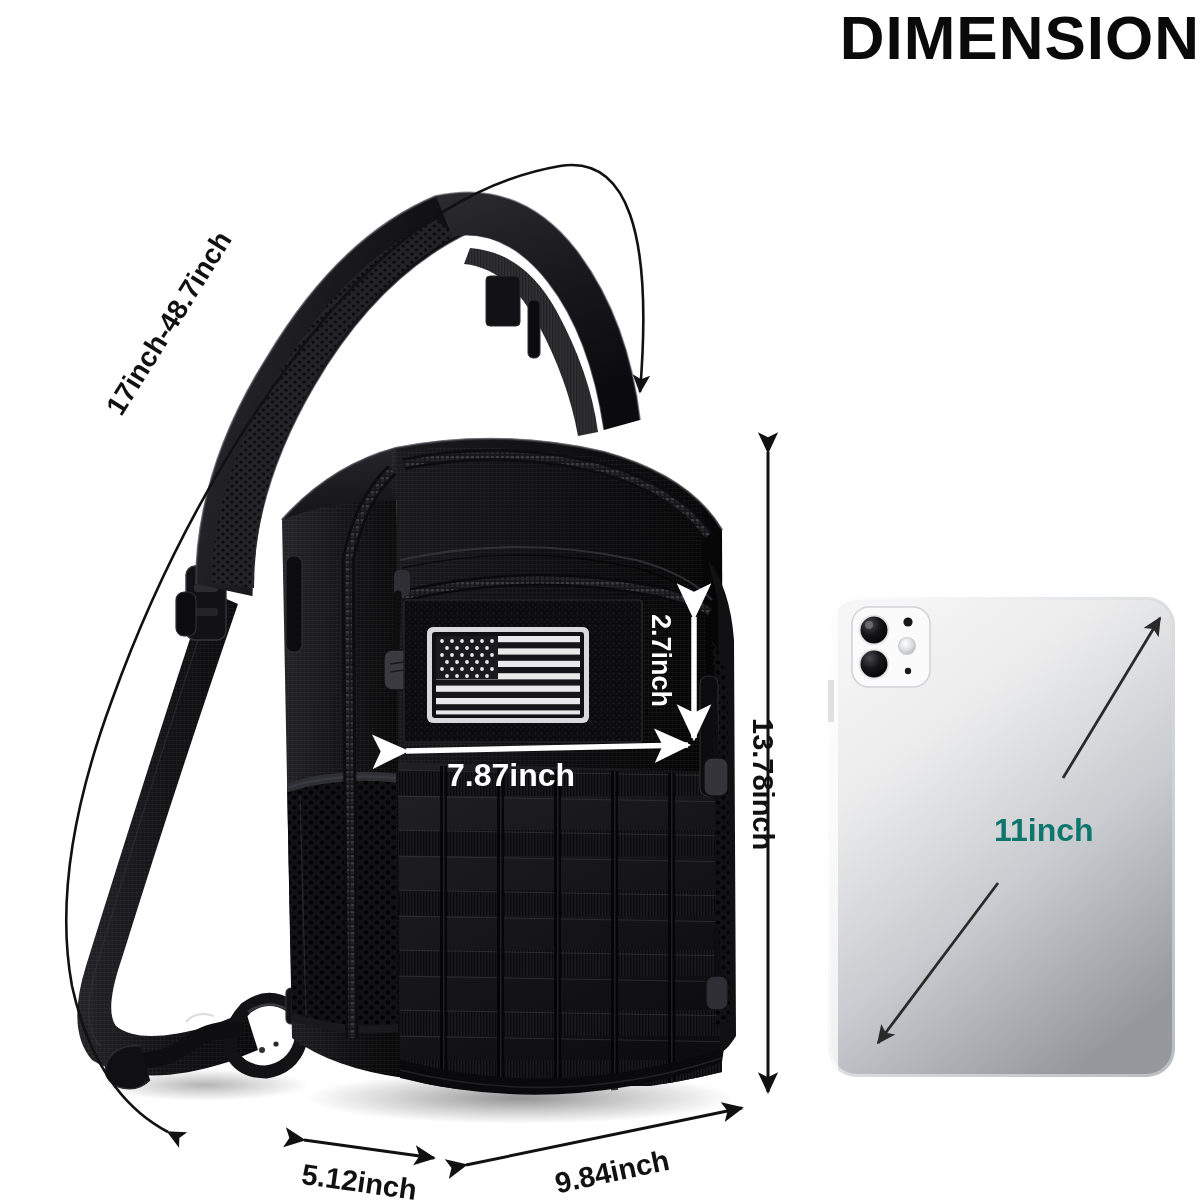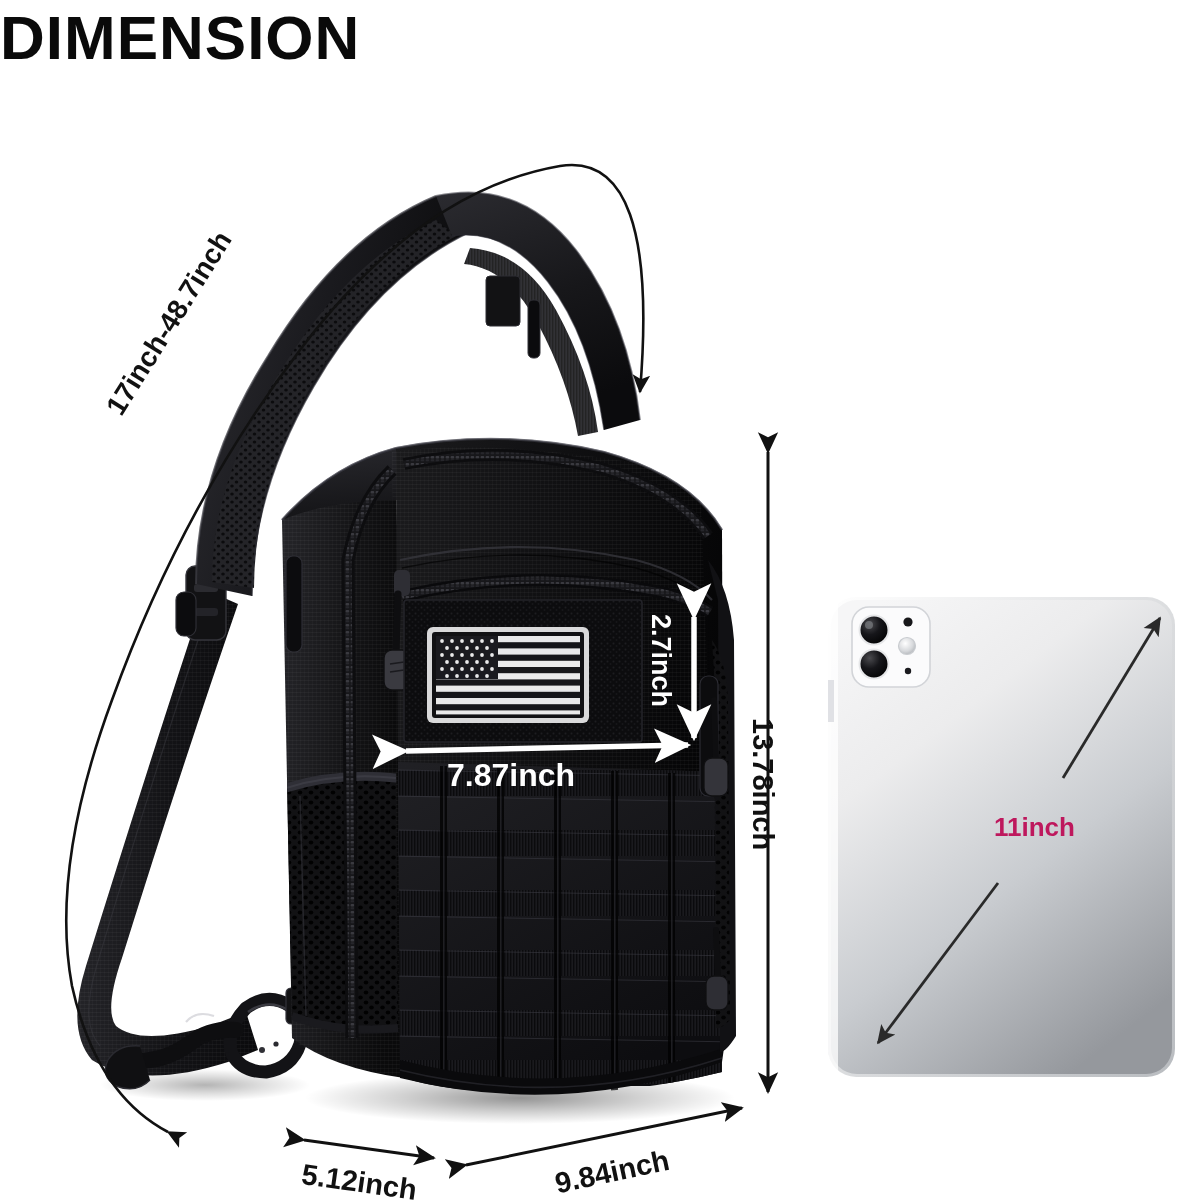--- a/index.html
+++ b/index.html
@@ -7,21 +7,21 @@
     width:1200px; height:1204px;
     background:#ffffff;
     font-family:"Liberation Sans", sans-serif;
     overflow:hidden;
   }
   #page { position:relative; width:1200px; height:1204px; background:#fff; }
 
   
   #title {
     position:absolute; left:0; top:2px; width:1200px;
-    text-align:left;
+    text-align:right;
     font-size:62px; font-weight:bold; letter-spacing:1px;
     color:#0a0a0a;
     font-family:"Liberation Sans", sans-serif;
   }
 
   
   .dim-label {
     position:absolute;
     font-family:"Liberation Sans", sans-serif;
     font-weight:bold;
@@ -442,15 +442,15 @@
   <div class="dim-label white" style="left:447px; top:757px; font-size:32px;">7.87inch</div>
 
   <div class="dim-label white" style="left:676px; top:614px; font-size:27px; transform:rotate(90deg);">2.7inch</div>
 
   <div class="dim-label" style="left:779px; top:718px; font-size:29px; transform:rotate(90deg);">13.78inch</div>
 
   <div class="dim-label" style="left:304px; top:1158px; font-size:29px; transform:rotate(8deg);">5.12inch</div>
 
   <div class="dim-label" style="left:552px; top:1168px; font-size:29px; transform:rotate(-12deg);">9.84inch</div>
 
-  <div class="dim-label" style="left:994px; top:812px; font-size:26px; color:#be185d;">11inch</div>
+  <div class="dim-label" style="left:994px; top:812px; font-size:32px; color:#0f766e;">11inch</div>
 
 </div>
 
 </body></html>

